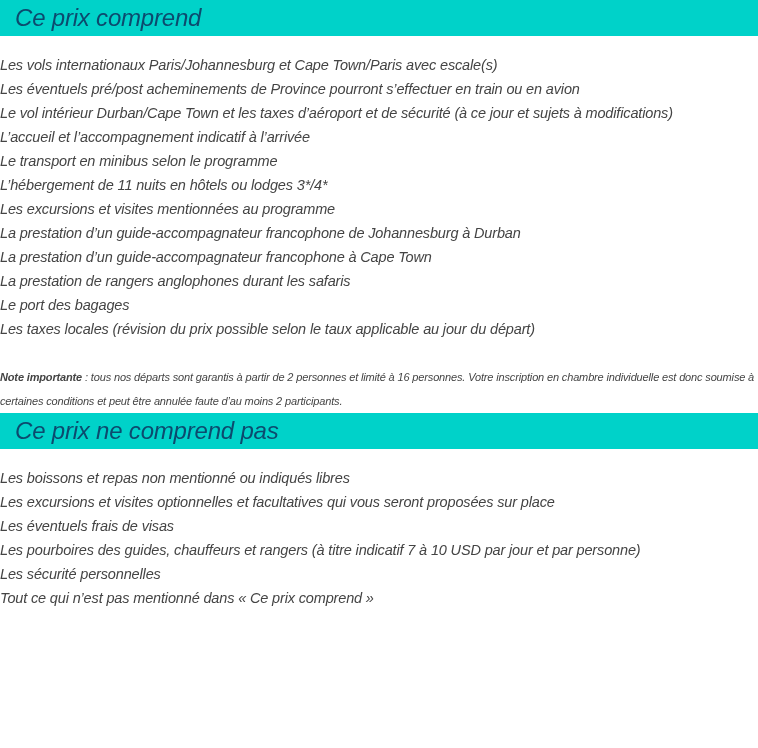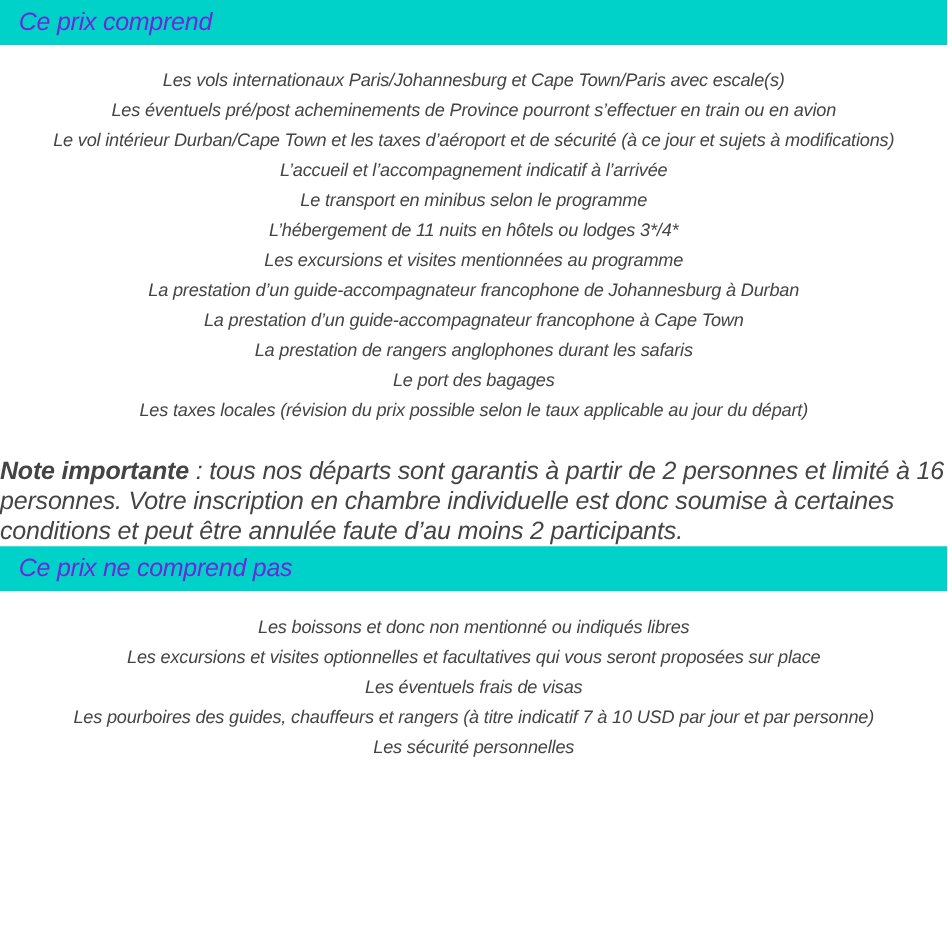--- a/index.html
+++ b/index.html
@@ -10,41 +10,40 @@
     }
     .section-header {
       background: #00d2c9;
       height: 36px;
       display: flex; align-items: center;
       padding-left: 15px;
       box-sizing: border-box;
     }
     .section-header h2 {
       margin: 0;
-      color: #6d28d9;
+      color: #0c4a6e;
       font-style: italic;
       font-weight: normal;
-      font-size: 20px;
+      font-size: 24px;
       letter-spacing: -0.2px;
     }
     .list { margin: 0; padding: 0; list-style: none; }
     .list li {
       font-style: italic;
       font-size: 14.5px;
       line-height: 24px;
       height: 24px;
       white-space: nowrap;
       letter-spacing: -0.15px;
-      text-align: center;
     }
     #sec1-list { margin-top: 17px; }
     .note {
       margin: 24px 0 0 0;
       font-style: italic;
-      font-size: 20px;
+      font-size: 11px;
       line-height: 24px;
       width: 758px;
       letter-spacing: -0.15px;
     }
     .note b { font-weight: bold; }
     #sec2 { }
     #sec2-list { margin-top: 17px; }
   </style>
 </head>
 <body>
@@ -68,19 +67,20 @@
     <li>Les taxes locales (révision du prix possible selon le taux applicable au jour du départ)</li>
   </ul>
   <p class="note"><b>Note importante</b><span> : tous nos départs sont garantis à partir de 2 personnes et limité à 16 personnes. Votre inscription en chambre individuelle est donc soumise à certaines conditions et peut être annulée faute d’au moins 2 participants.</span></p>
 </section>
 
 <section id="sec2">
   <div class="section-header">
     <h2>Ce prix ne comprend pas</h2>
   </div>
   <ul class="list" id="sec2-list">
-    <li>Les boissons et donc non mentionné ou indiqués libres</li>
+    <li>Les boissons et repas non mentionné ou indiqués libres</li>
     <li>Les excursions et visites optionnelles et facultatives qui vous seront proposées sur place</li>
     <li>Les éventuels frais de visas</li>
     <li>Les pourboires des guides, chauffeurs et rangers (à titre indicatif 7 à 10 USD par jour et par personne)</li>
     <li>Les sécurité personnelles</li>
+    <li>Tout ce qui n’est pas mentionné dans « Ce prix comprend »</li>
   </ul>
 </section>
 
 </body></html>

